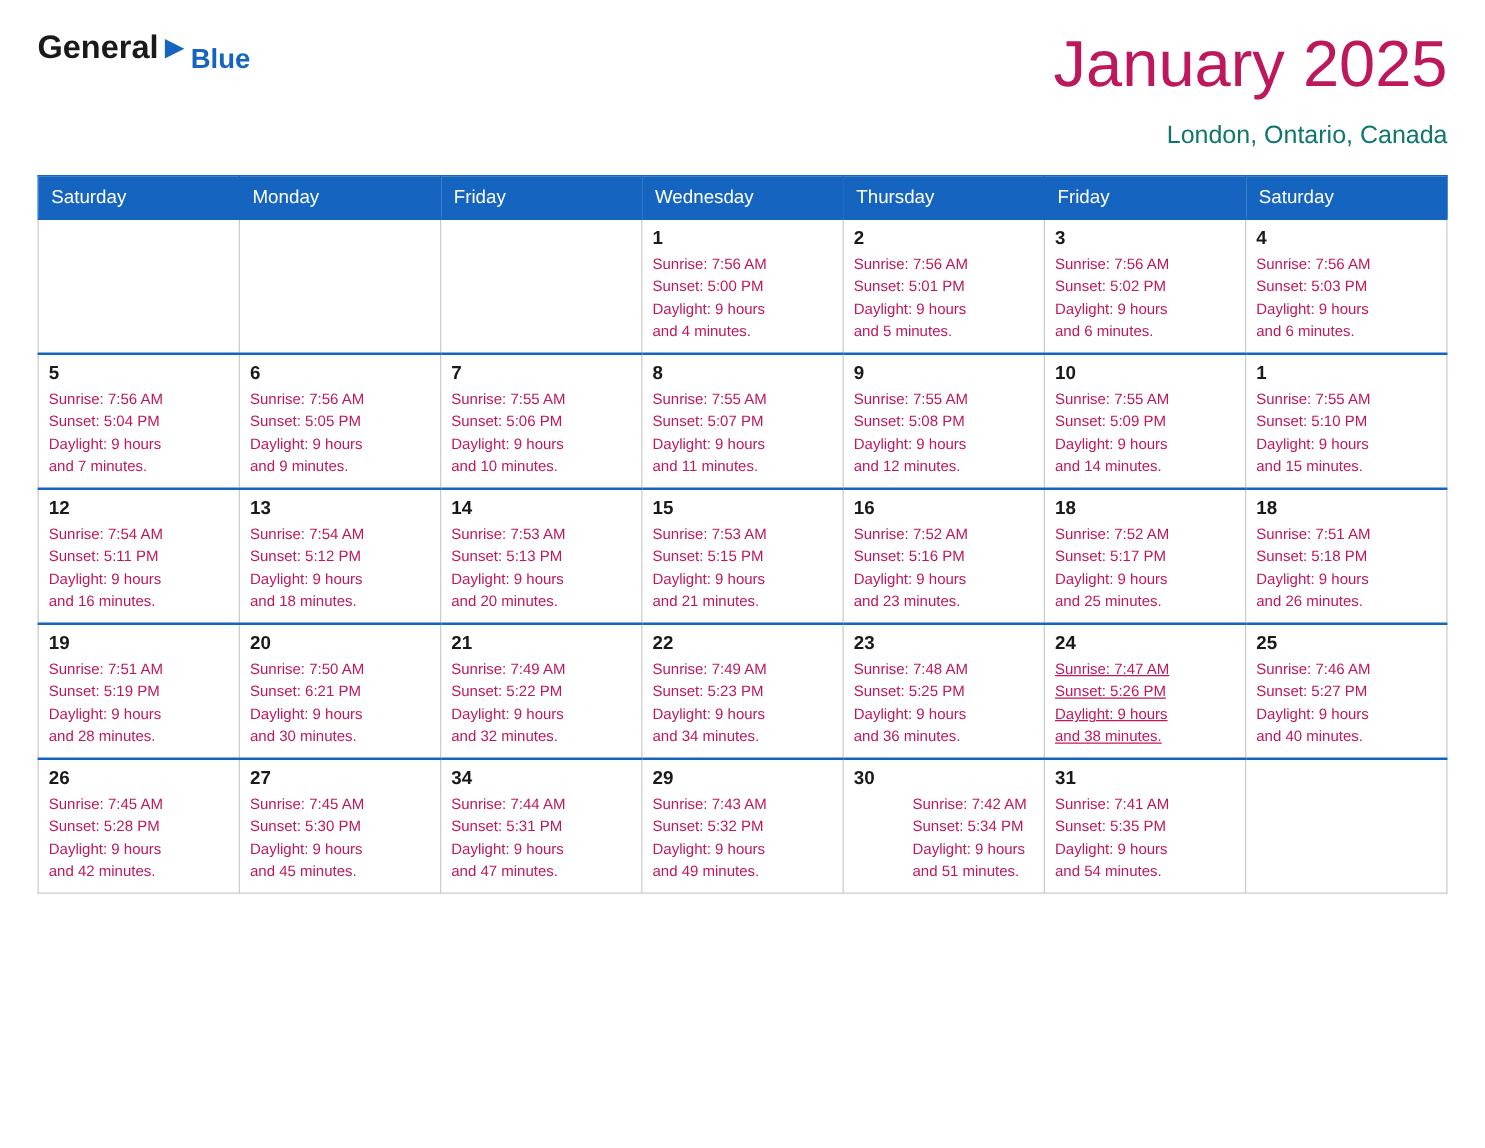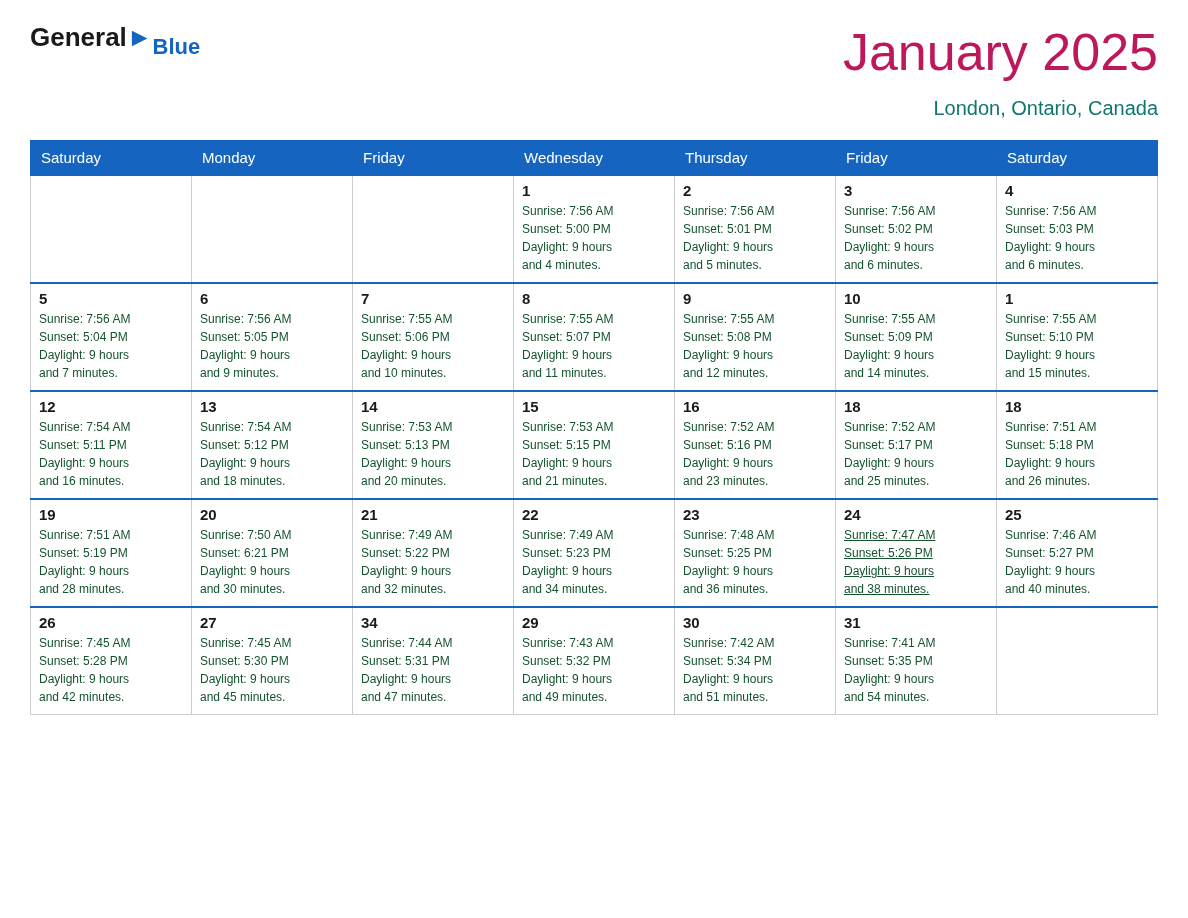--- a/index.html
+++ b/index.html
@@ -59,21 +59,21 @@
     }
     .day-number {
       font-size: 15px;
       font-weight: bold;
       color: #1a1a1a;
       display: block;
       margin-bottom: 3px;
     }
     .day-info {
       font-size: 12px;
-      color: #14532d;
+      color: #be185d;
       line-height: 1.5;
     }
     .logo-container {
       display: flex;
       align-items: center;
     }
     .logo-words {
       display: flex;
     }
     .logo-line1 {
@@ -334,21 +334,21 @@
         </td>
         <td>
           <span class="day-number">29</span>
           <div class="day-info" style="white-space: pre-line;">Sunrise: 7:43 AM
 Sunset: 5:32 PM
 Daylight: 9 hours
 and 49 minutes.</div>
         </td>
         <td>
           <span class="day-number">30</span>
-          <div class="day-info" style="white-space: pre-line;">Sunrise: 7:42 AM
+          <div class="day-info" style="white-space: pre-line; margin-left: 47px;">Sunrise: 7:42 AM
 Sunset: 5:34 PM
 Daylight: 9 hours
 and 51 minutes.</div>
         </td>
         <td>
           <span class="day-number">31</span>
           <div class="day-info" style="white-space: pre-line;">Sunrise: 7:41 AM
 Sunset: 5:35 PM
 Daylight: 9 hours
 and 54 minutes.</div>

